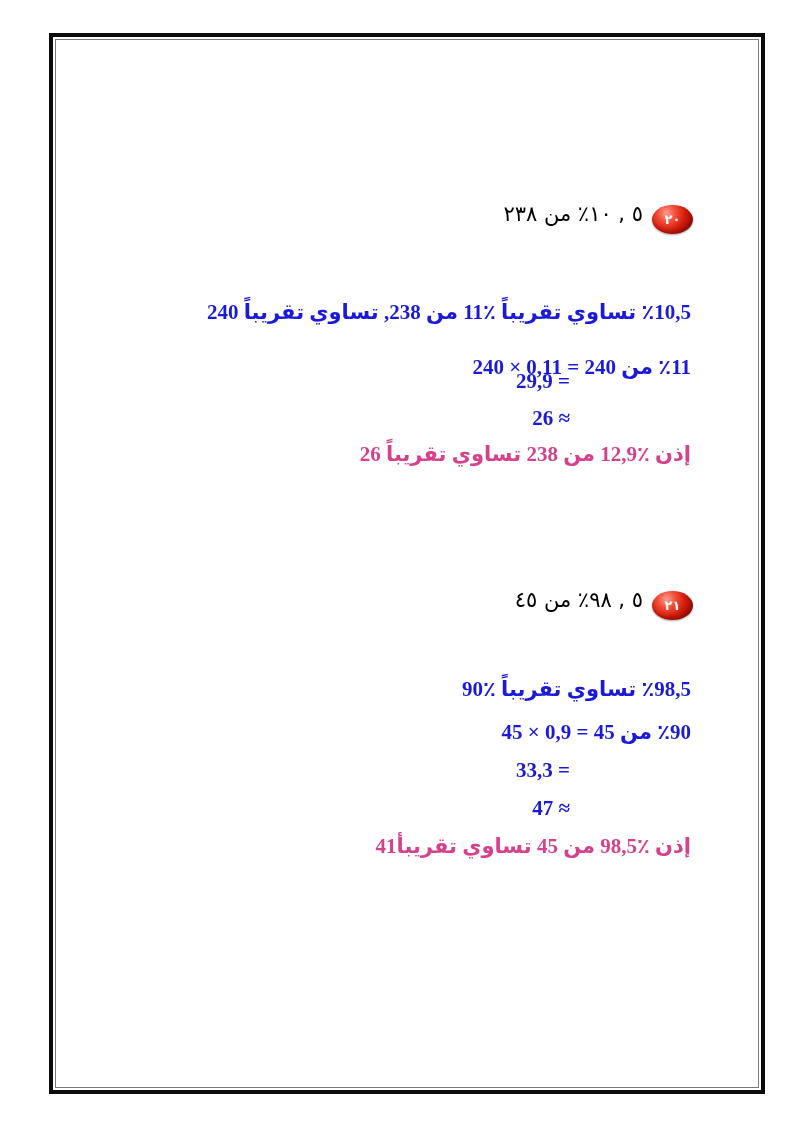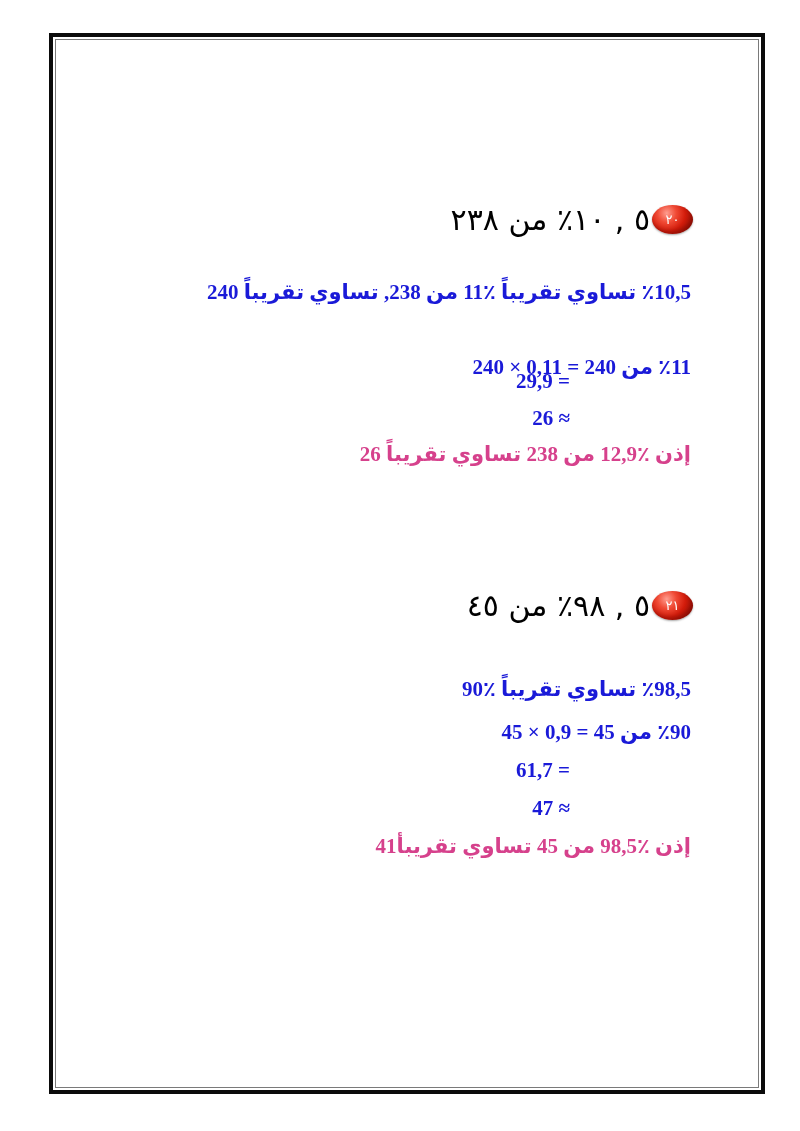--- a/index.html
+++ b/index.html
@@ -17,43 +17,43 @@
     border:4px solid var(--ink);box-sizing:border-box;background:#fff;
   }
   .frame-inner{
     position:absolute;inset:2px;border:1px solid #7a7a7a;
   }
   .badge{
     position:absolute;right:107px;width:41px;height:29px;border-radius:50%;
     background:radial-gradient(circle at 36% 28%, #ff9d8f 0%, #f04a35 28%, #d31c0b 55%, #8a0d03 95%);
     box-shadow:0 1px 2px rgba(0,0,0,0.35), inset -2px -3px 4px rgba(80,0,0,0.35);
     color:#ffffff;display:flex;align-items:center;justify-content:center;
-    font-size:13px;font-weight:normal;line-height:1;
+    font-size:13px;font-weight:bold;line-height:1;
     font-family:"DejaVu Sans",sans-serif;
   }
   .badge-20{top:205px;}
   .badge-21{top:591px;}
   .head{
-    position:absolute;right:150px;direction:rtl;white-space:nowrap;
-    color:#000;font-size:30px;line-height:1.2;
+    position:absolute;right:157px;direction:rtl;white-space:nowrap;
+    color:#000;font-size:21px;line-height:1.2;
     font-family:"DejaVu Sans",sans-serif;
   }
   .head-20{top:202px;}
   .head-21{top:588px;}
   .sol{
     position:absolute;direction:rtl;white-space:nowrap;
     font-family:"Liberation Serif","DejaVu Sans",serif;
     font-weight:bold;font-size:21px;line-height:1.15;
     color:var(--blue);
   }
   .sol.full{right:109px;}
   .sol.eq{right:230px;}
   .sol.pink{color:var(--pink);}
   
-  .p20-l0{top:280px;text-align:center;} .p20-l1{top:331px;margin-top:24px;} .p20-l2{top:369px;}
+  .p20-l0{top:300px;text-align:center;} .p20-l1{top:331px;margin-top:24px;} .p20-l2{top:369px;}
   .p20-l3{top:406px;} .p20-l4{top:442px;}
   
   .p21-l0{top:677px;} .p21-l1{top:720px;} .p21-l2{top:758px;}
   .p21-l3{top:796px;} .p21-l4{top:834px;}
 </style>
 </head>
 <body>
 
 <div class="frame">
   <div class="frame-inner"></div>
@@ -70,15 +70,15 @@
 <div class="sol eq   p20-l3">≈ 26</div>
 <div class="sol full pink p20-l4">إذن ٪12,9 من 238 تساوي تقريباً 26</div>
 
 <div class="badge badge-21">
   <span>٢١</span>
 </div>
 <div class="head head-21">٥ , ٩٨٪ من ٤٥</div>
 
 <div class="sol full p21-l0">٪98,5 تساوي تقريباً ٪90</div>
 <div class="sol full p21-l1">٪90 من 45 = 0,9 × 45</div>
-<div class="sol eq   p21-l2">= 61,7</div>
+<div class="sol eq   p21-l2">= 33,3</div>
 <div class="sol eq   p21-l3">≈ 47</div>
 <div class="sol full pink p21-l4">إذن ٪98,5 من 45 تساوي تقريبأ41</div>
 
 </body></html>

